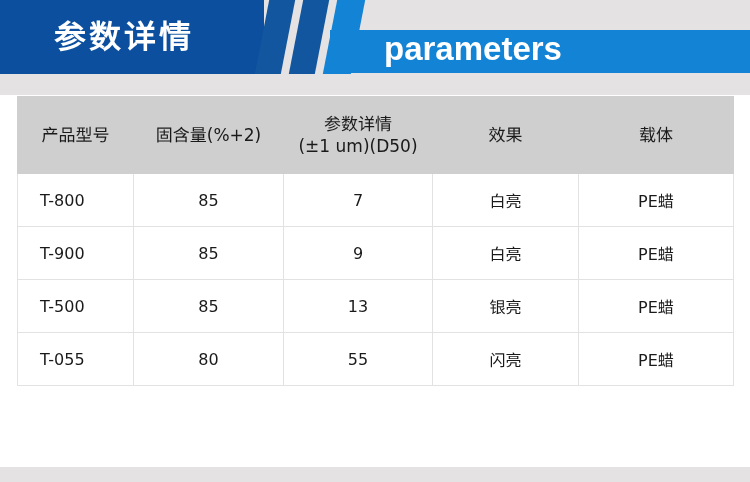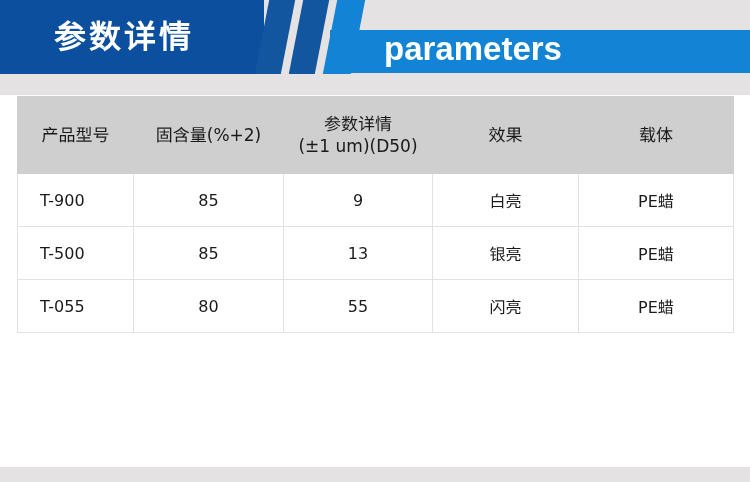--- a/index.html
+++ b/index.html
@@ -166,20 +166,27 @@
         <th>
           <span>参数详情</span><br>
           <span>(±1 um)(D50)</span>
         </th>
         <th>效果</th>
         <th>载体</th>
       </tr>
     </thead>
     <tbody>
       <tr>
+        <td class="model">T-800</td>
+        <td>85</td>
+        <td>7</td>
+        <td>白亮</td>
+        <td>PE蜡</td>
+      </tr>
+      <tr>
         <td class="model">T-900</td>
         <td>85</td>
         <td>9</td>
         <td>白亮</td>
         <td>PE蜡</td>
       </tr>
       <tr>
         <td class="model">T-500</td>
         <td>85</td>
         <td>13</td>

